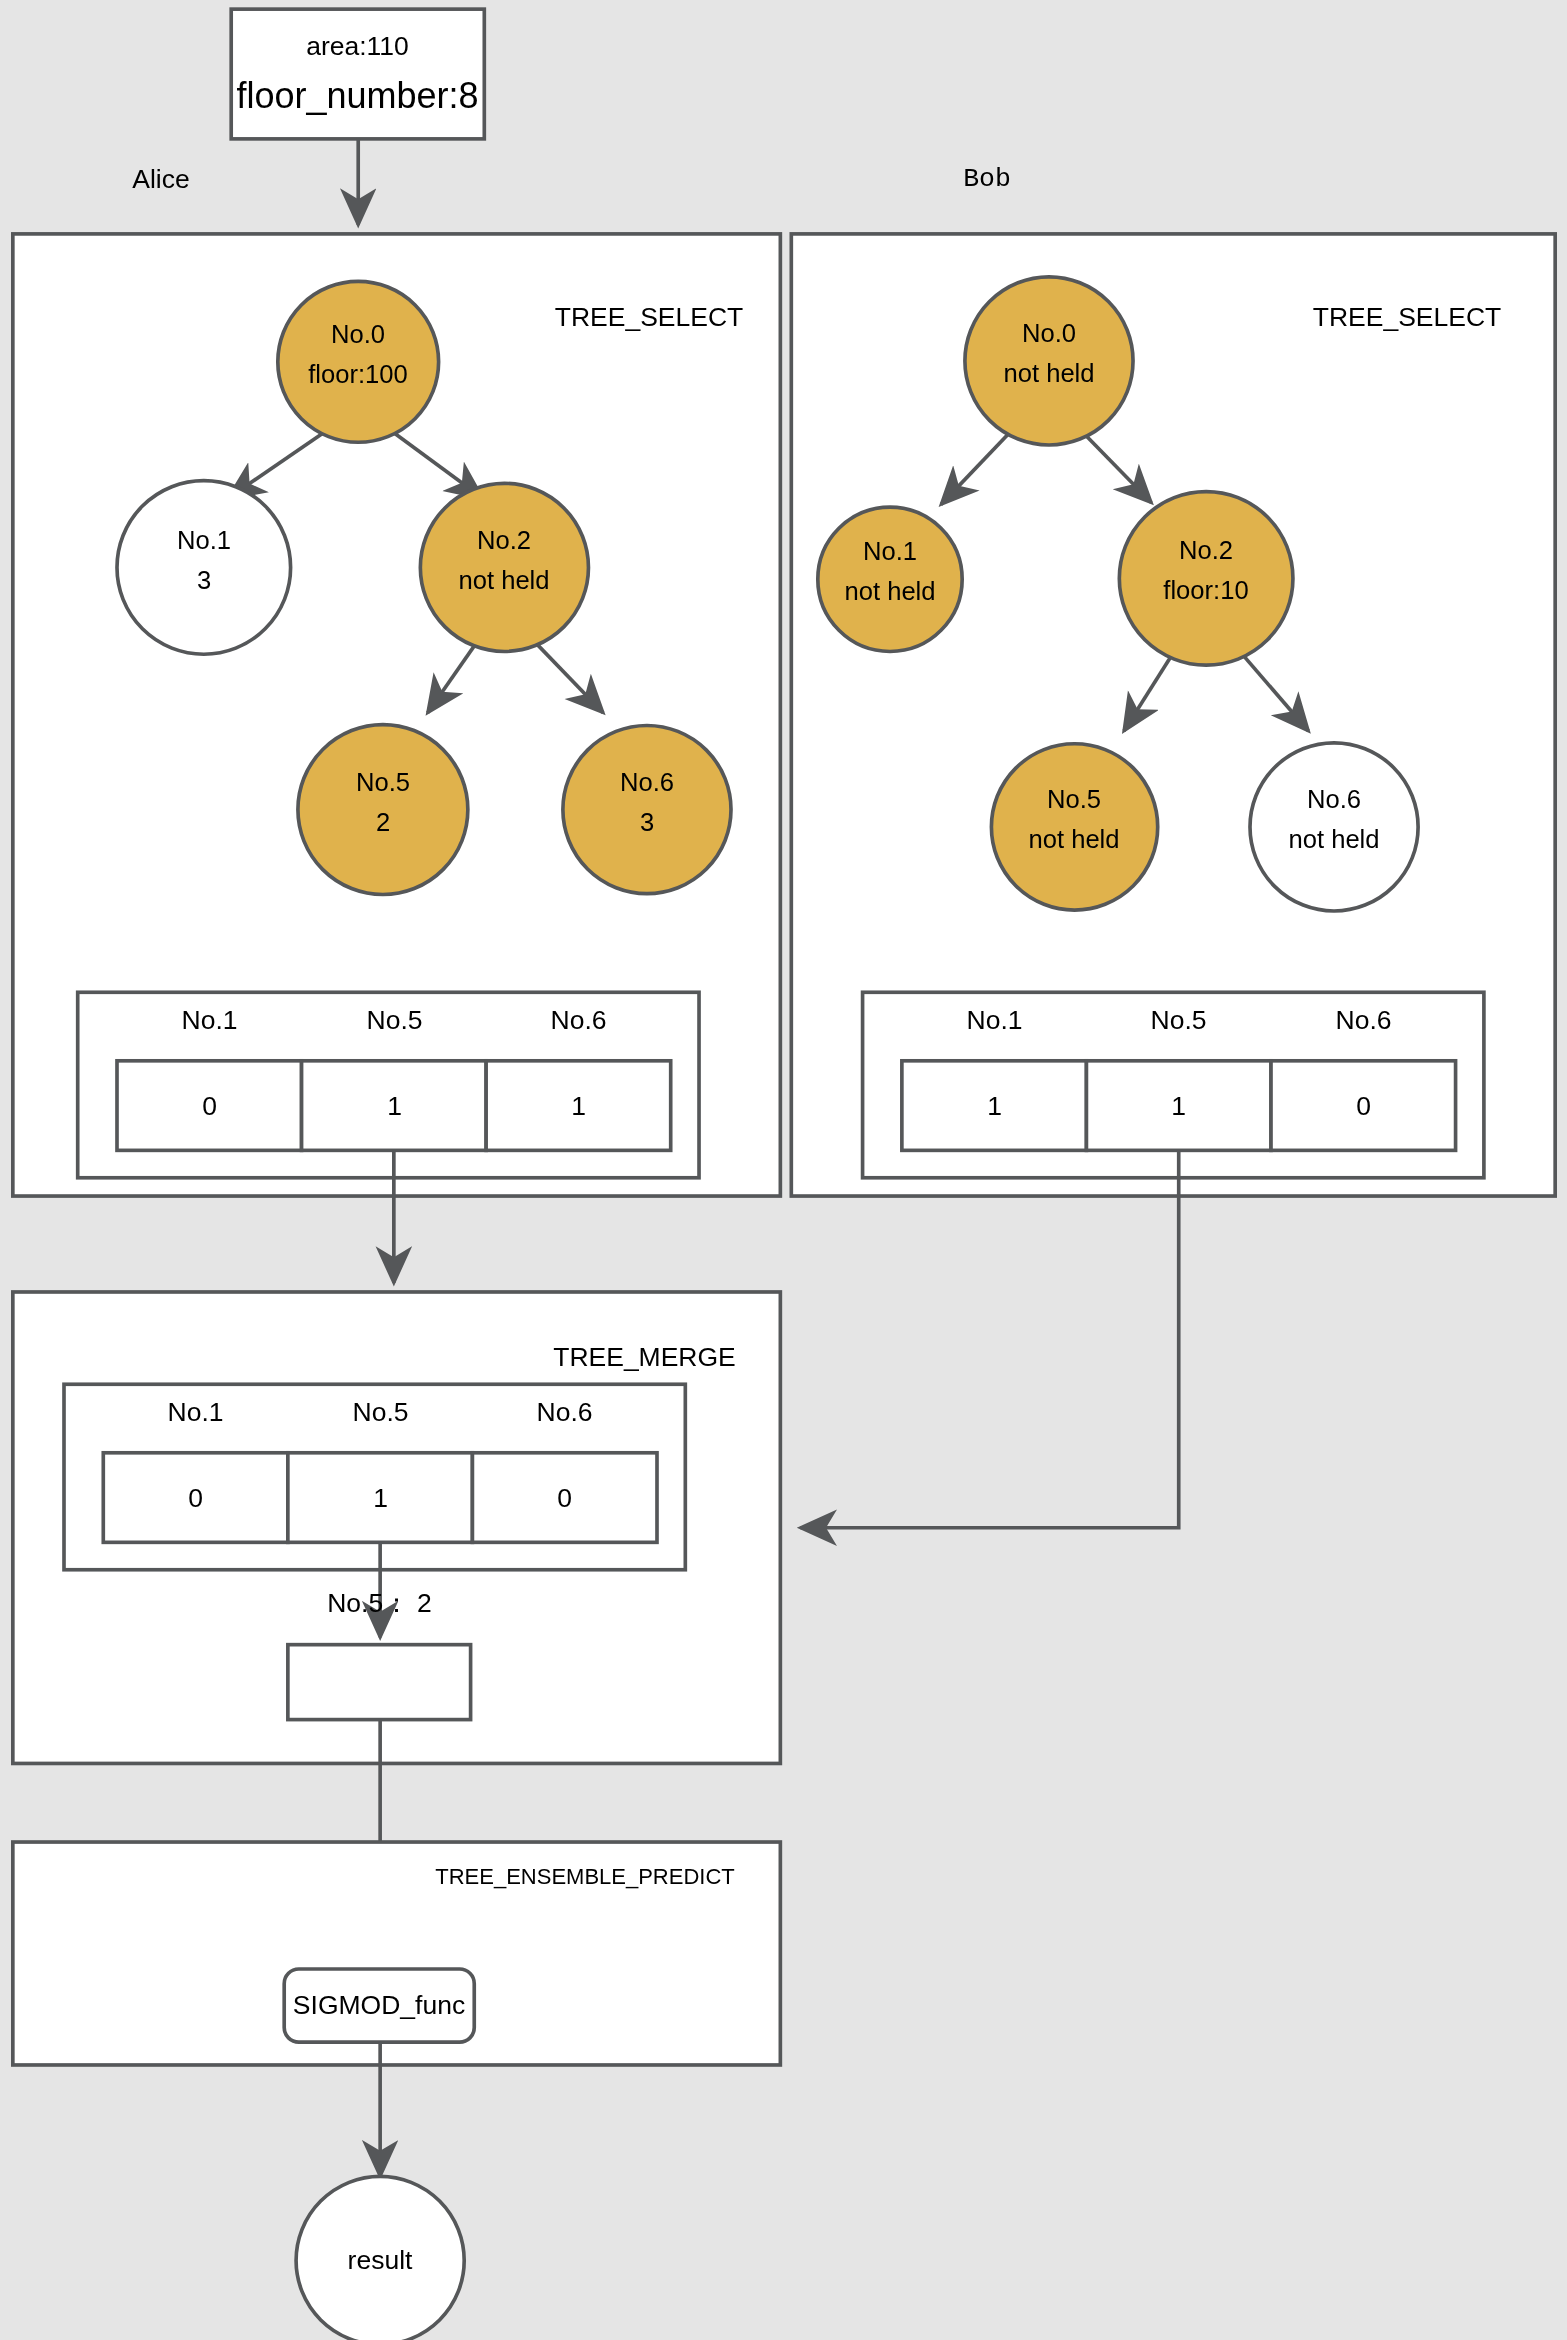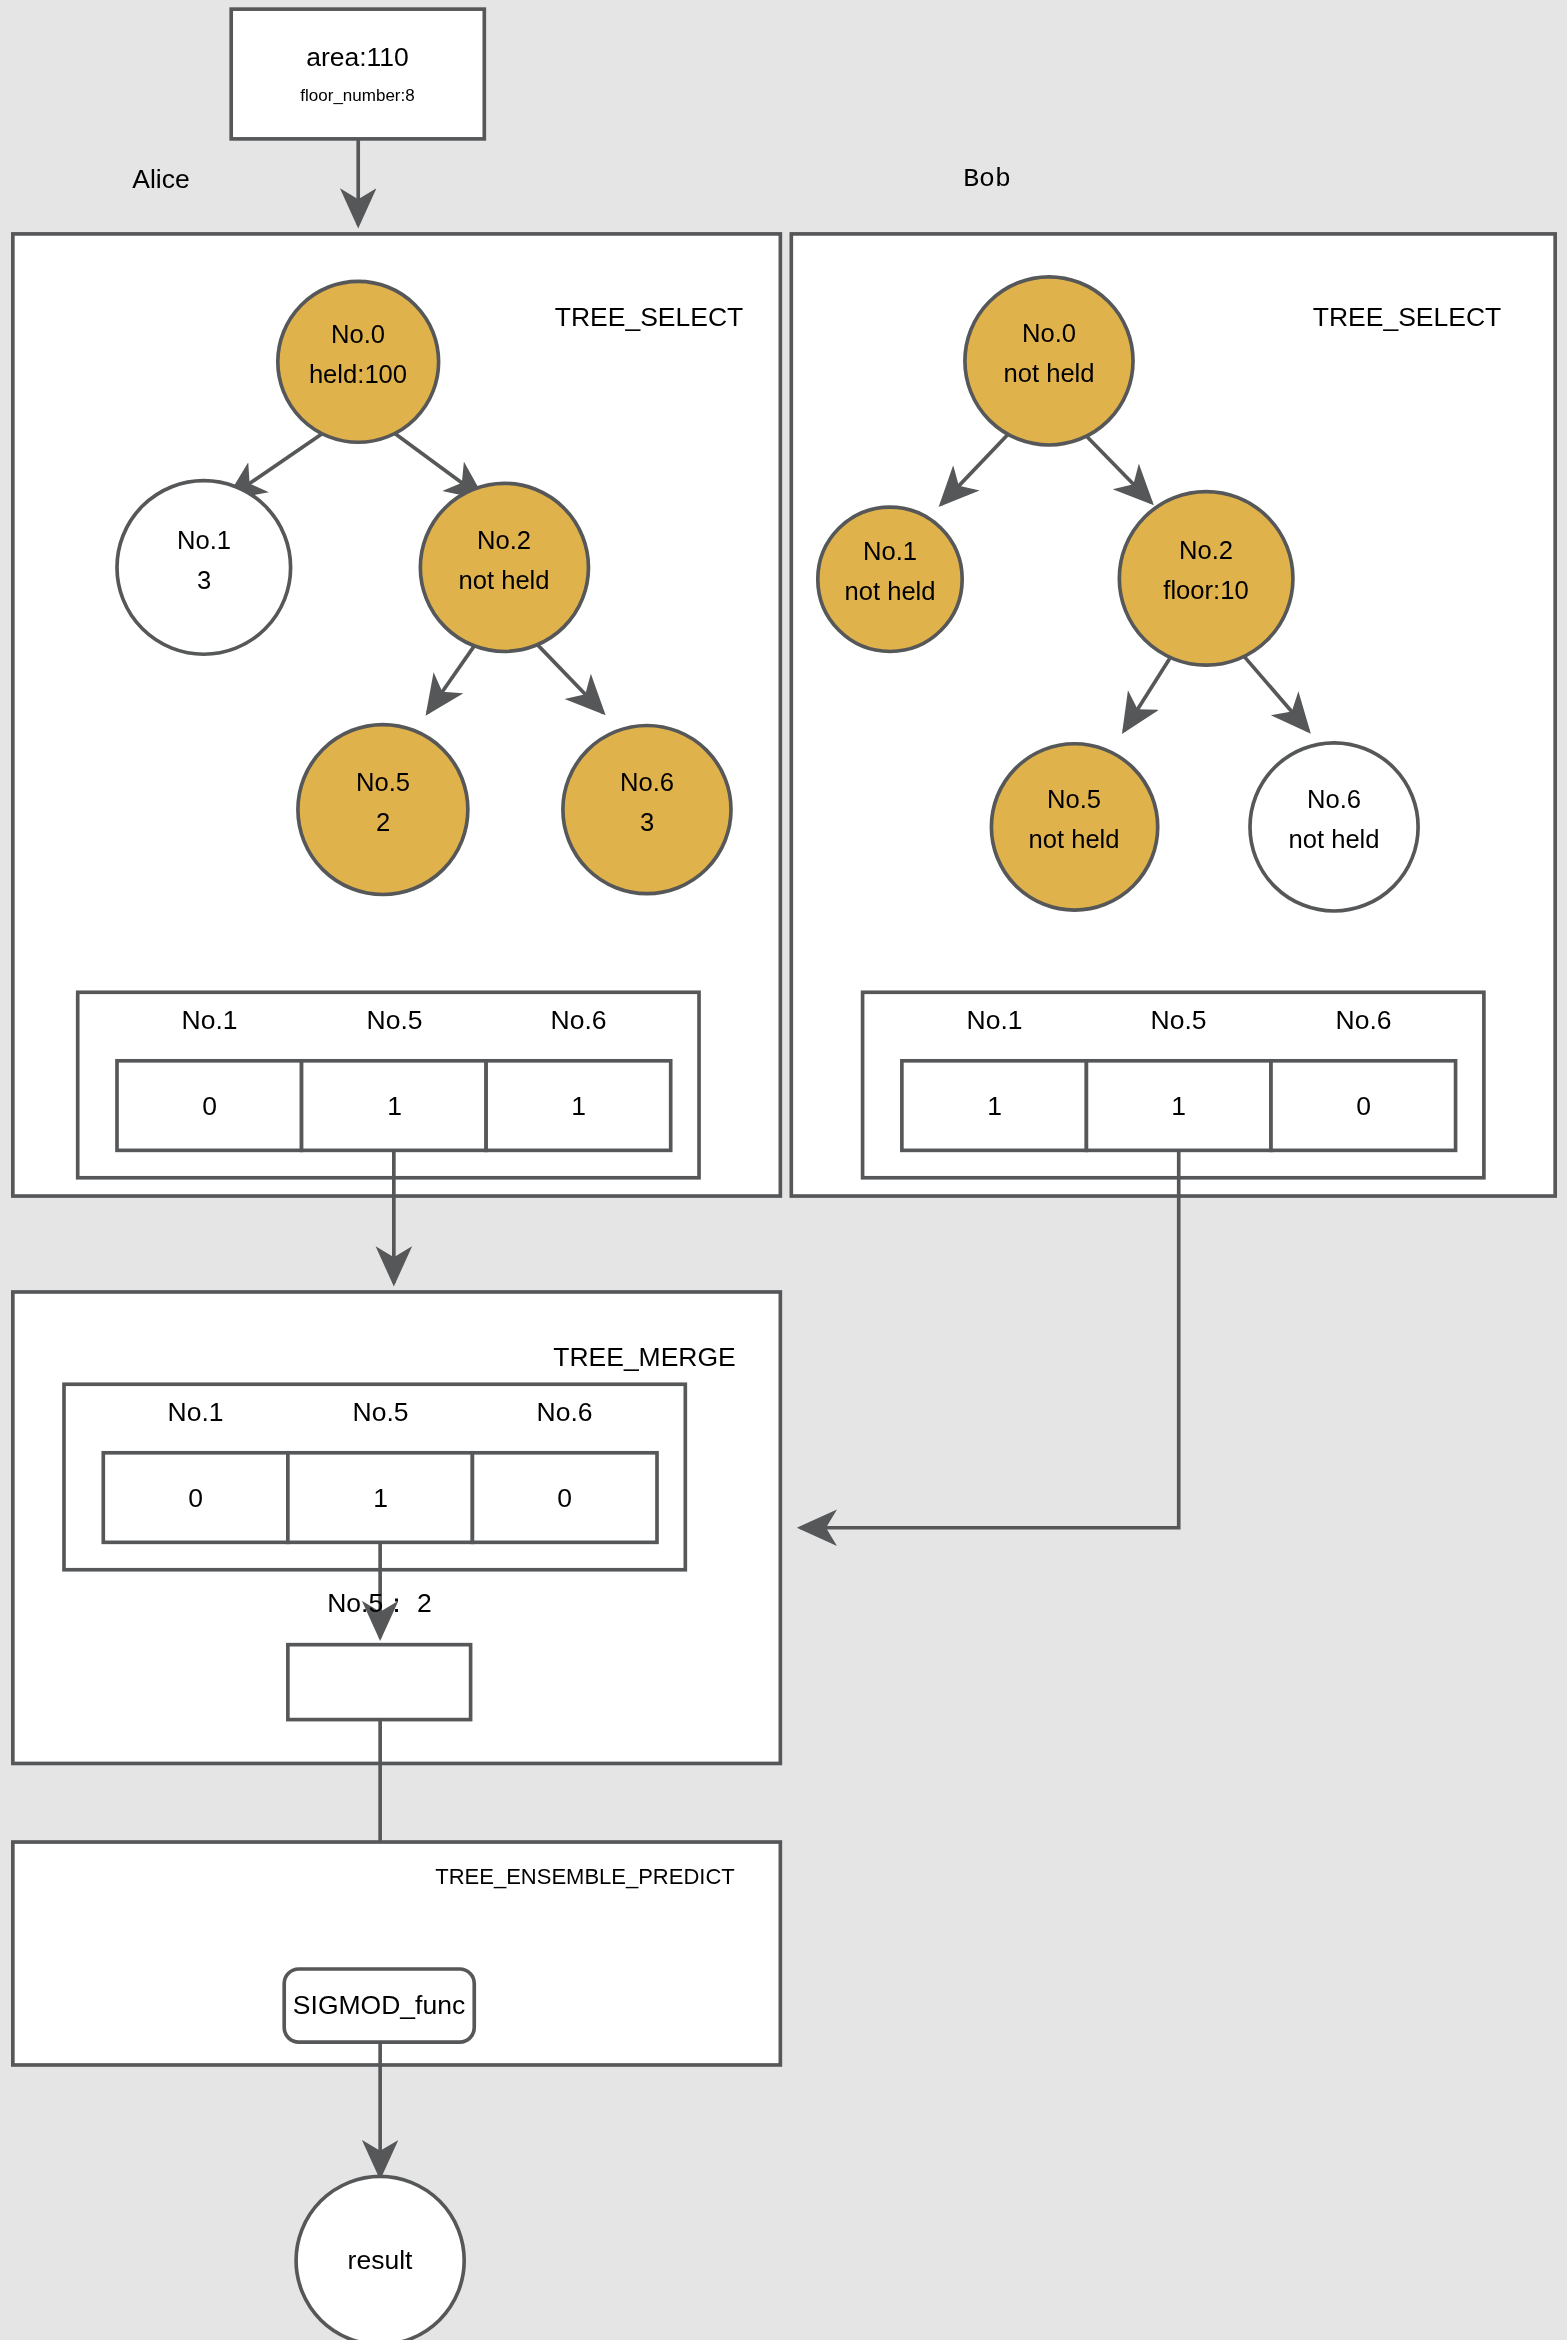--- a/index.html
+++ b/index.html
@@ -90,31 +90,31 @@
   <rect x="14" y="2016" width="840" height="244" class="boxfill"></rect>
   <rect x="311" y="2155" width="208" height="80" rx="16" ry="16" class="boxfill"></rect>
 
   <path d="M416,2235 L416,2382" class="edge" marker-end="url(#ah)"></path>
 
   <circle cx="416" cy="2474" r="92" class="node-white"></circle>
 </svg>
 
 <div style="position:absolute;left:231px;top:9.1px;width:253px;height:130px;display:flex;flex-direction:column;align-items:center;justify-content:center;gap:12.8px;">
   <span class="t-label" style="font-size:26.5px;">area:110</span>
-  <span class="t-label" style="font-size:17px;">floor_number:8</span>
+  <span class="t-label" style="font-size:36px;">floor_number:8</span>
 </div>
 
 <div style="position:absolute;left:106px;top:164px;width:110px;text-align:center;font-size:26.5px;">Alice</div>
 <div style="position:absolute;left:932px;top:164px;width:110px;text-align:center;font-size:26.5px;font-family:Liberation Mono, monospace;">Bob</div>
 
 <div style="position:absolute;left:530px;top:302px;width:238px;text-align:center;font-size:26.5px;">TREE_SELECT</div>
 
 <div style="position:absolute;left:276px;top:320px;width:164px;display:flex;flex-direction:column;align-items:center;gap:11px;font-size:25.6px;">
   <span>No.0</span>
-  <span>held:100</span>
+  <span>floor:100</span>
 </div>
 <div style="position:absolute;left:122px;top:526px;width:164px;display:flex;flex-direction:column;align-items:center;gap:11px;font-size:25.6px;">
   <span>No.1</span>
   <span>3</span>
 </div>
 <div style="position:absolute;left:422px;top:526px;width:164px;display:flex;flex-direction:column;align-items:center;gap:11px;font-size:25.6px;">
   <span>No.2</span>
   <span>not held</span>
 </div>
 <div style="position:absolute;left:301px;top:768px;width:164px;display:flex;flex-direction:column;align-items:center;gap:11px;font-size:25.6px;">

